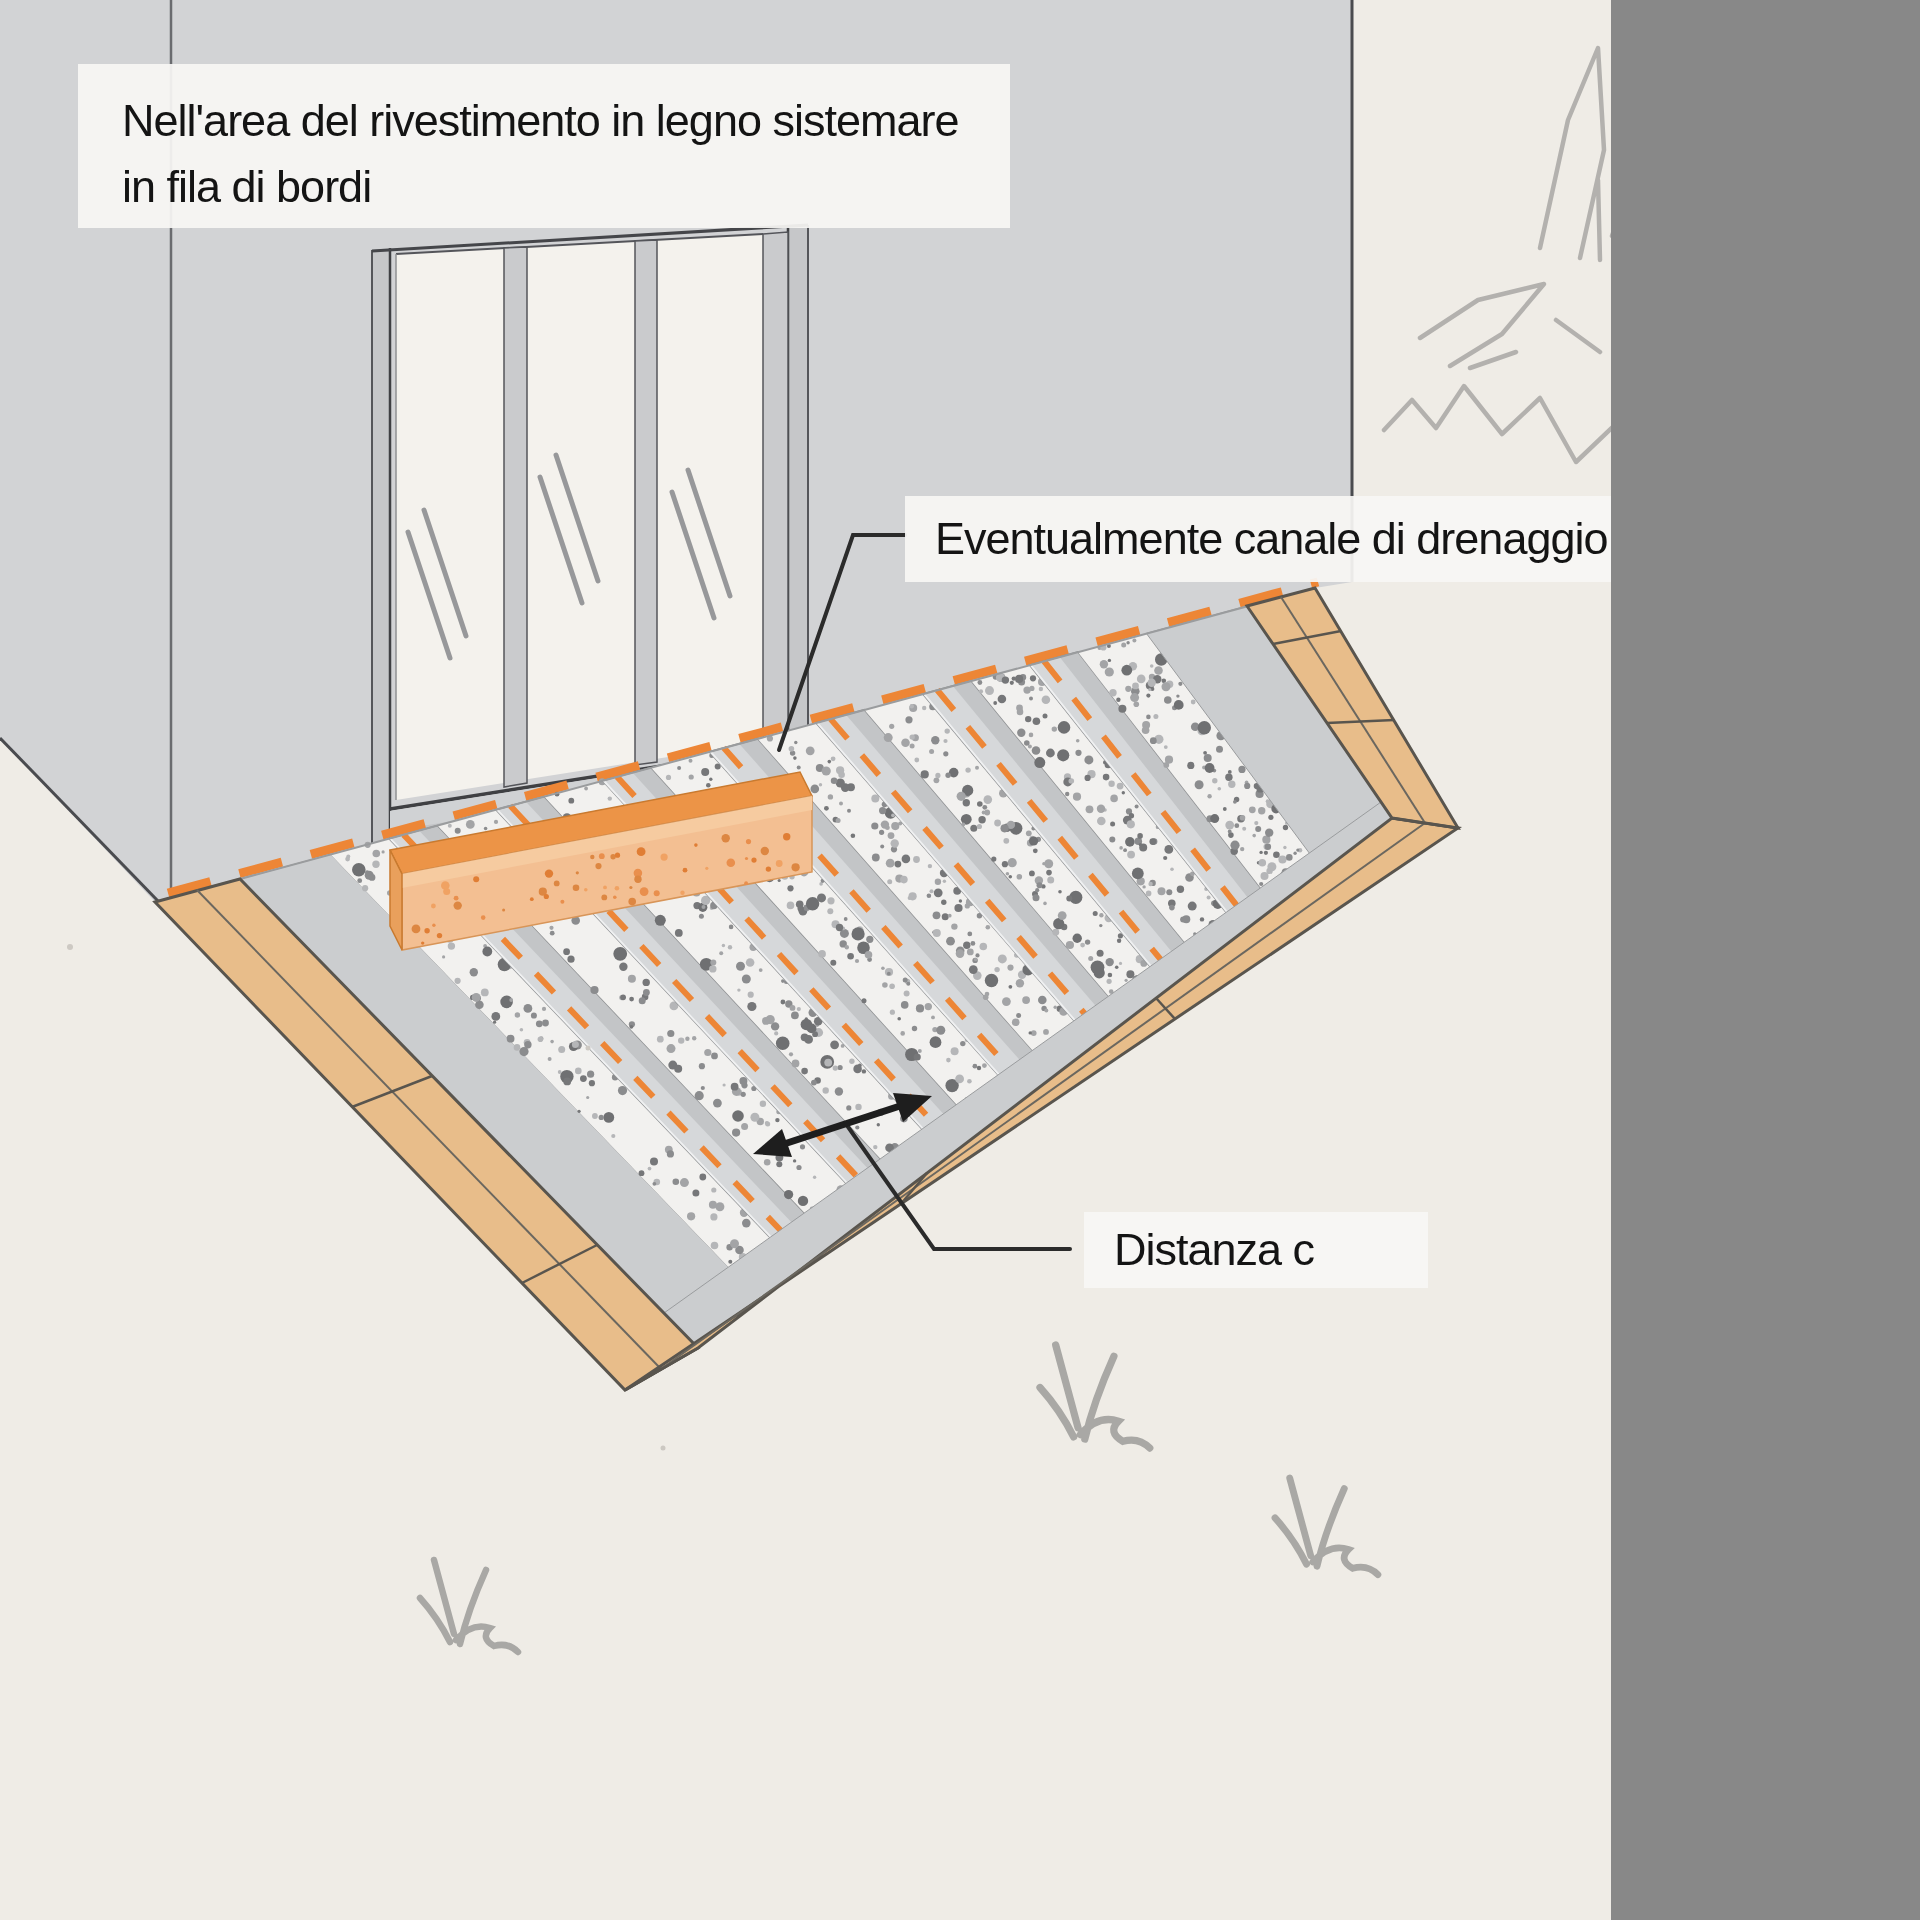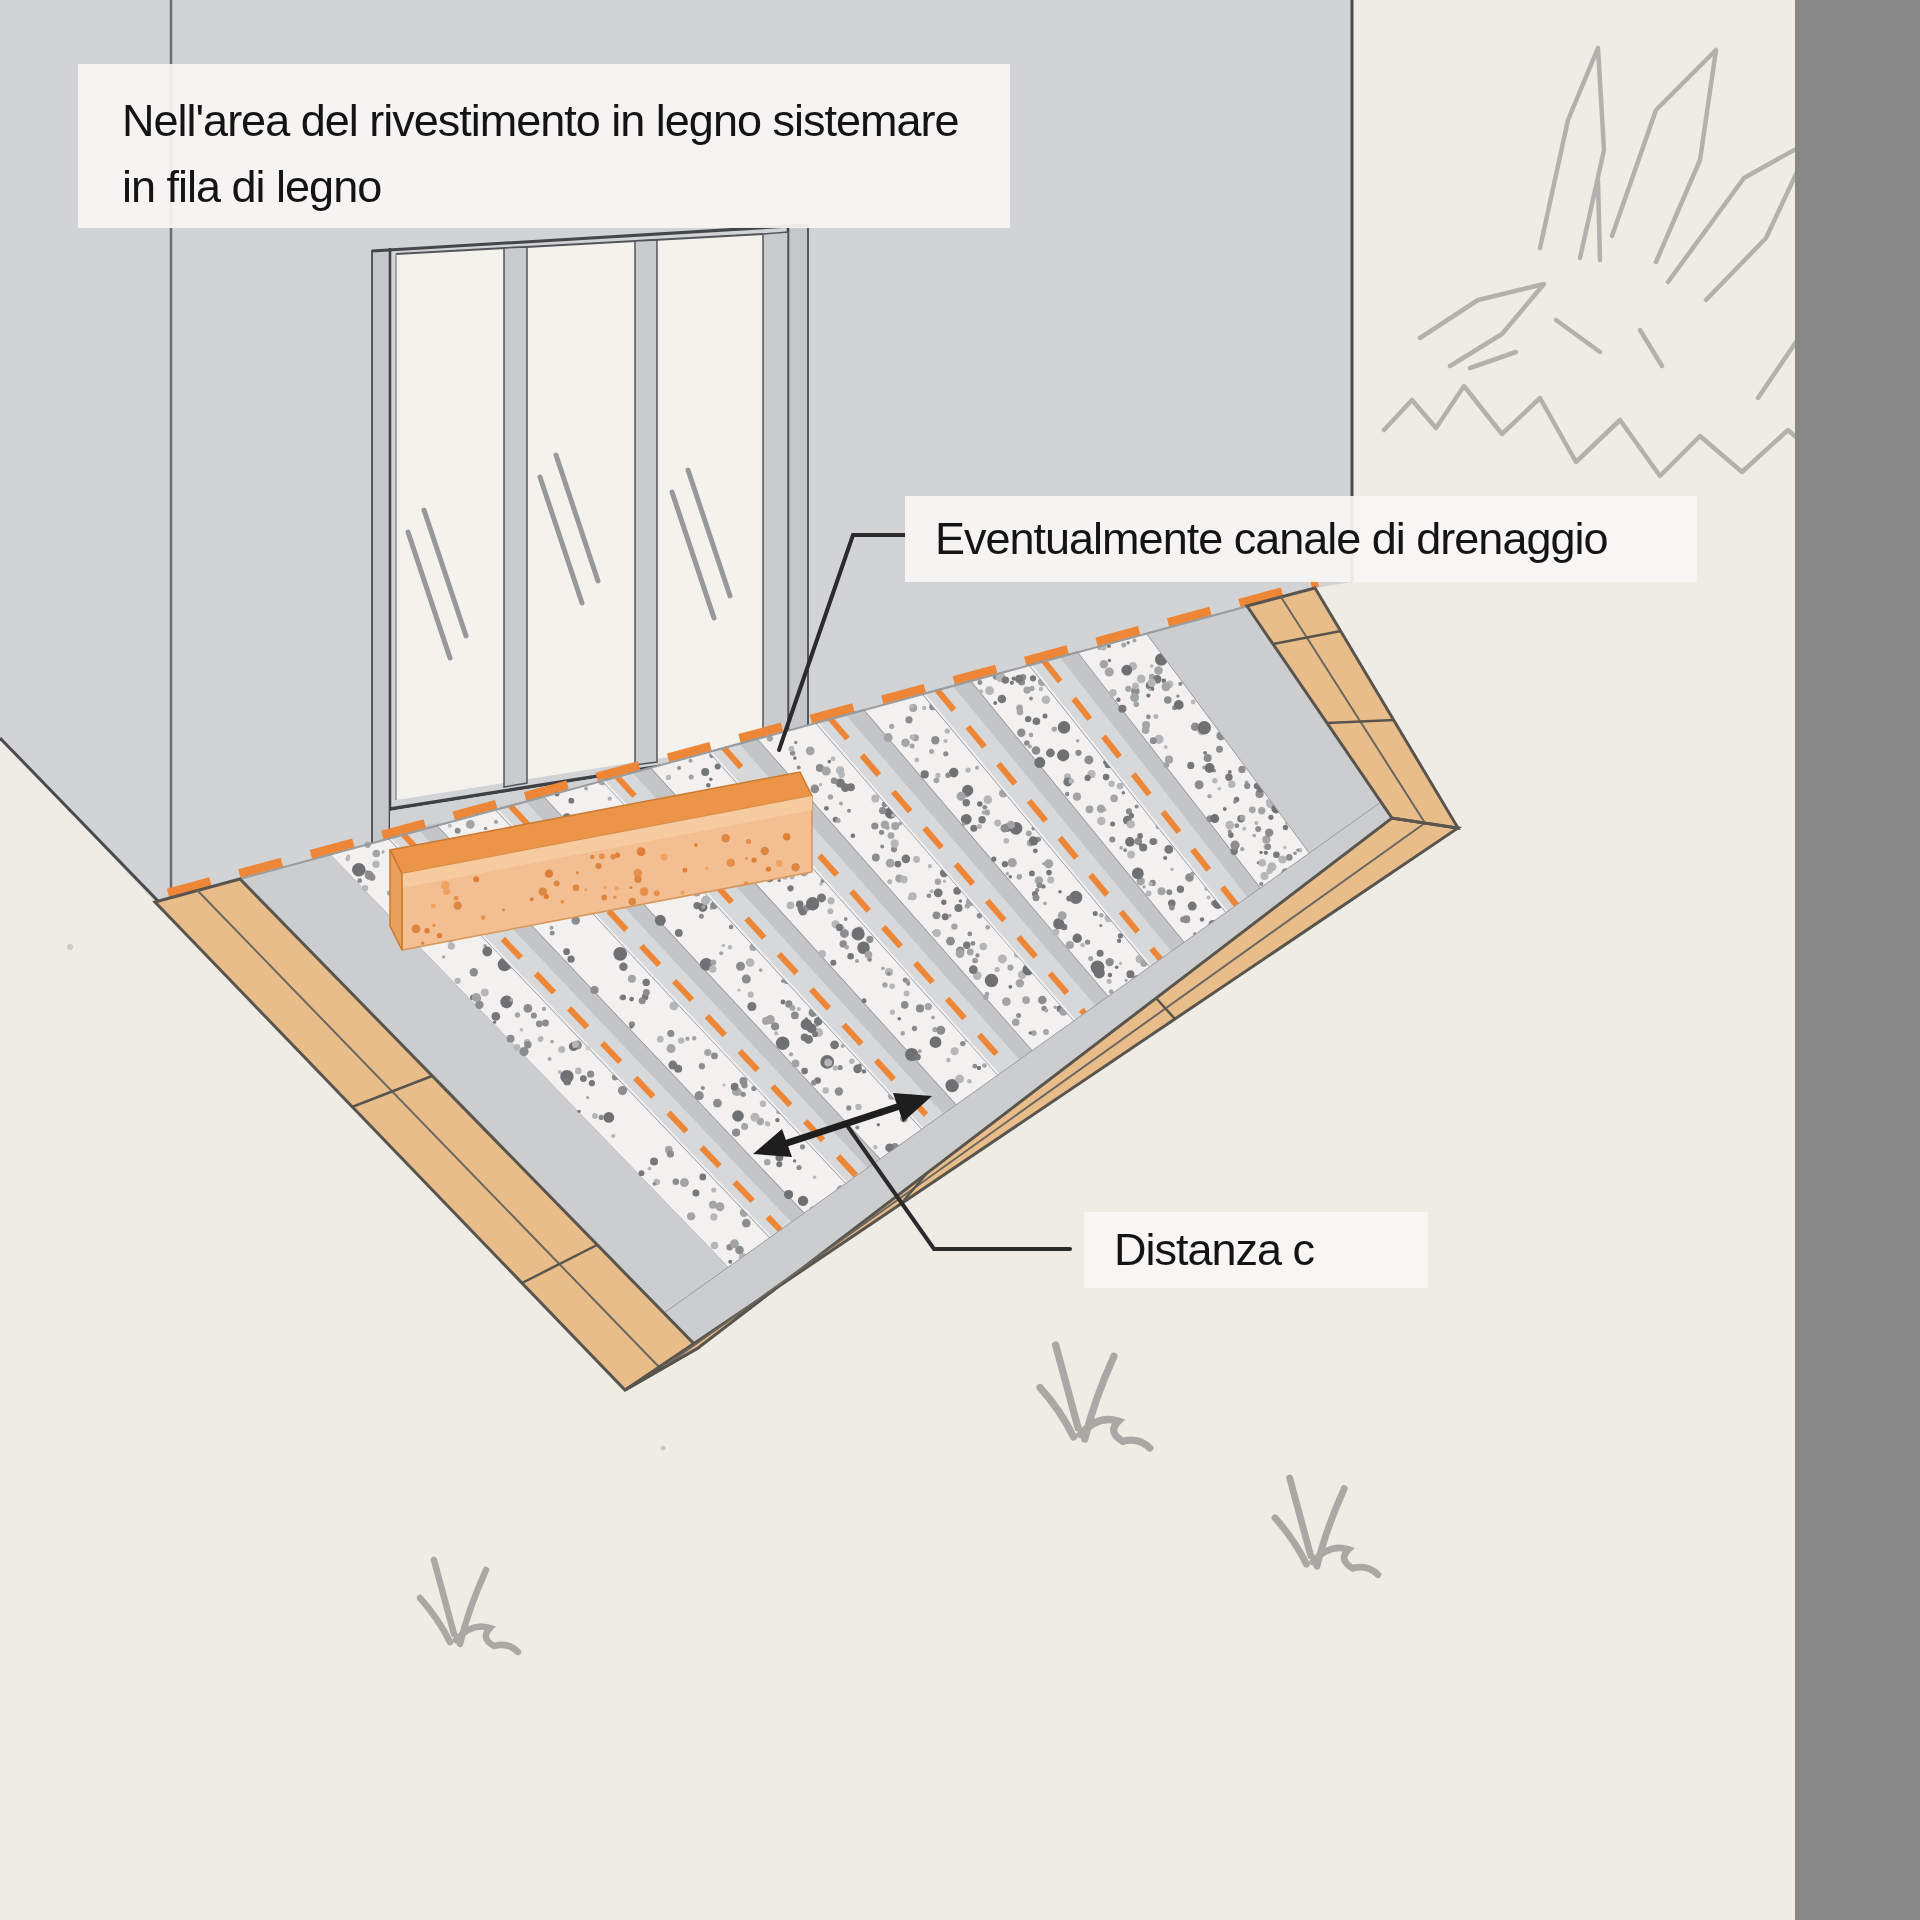--- a/index.html
+++ b/index.html
@@ -3,21 +3,21 @@
 <meta charset="utf-8">
 <style>
   :root{
     --background:#EFECE6; --wall:#D2D3D5; --glass:#F4F2ED; --wood-border:#E8BD8A;
     --joist:#C3C5C7; --joist-top:#D6D8DA; --gravel:#F2F1EF; --accent-orange:#ED8636;
     --channel-top:#EC9447; --channel-front:#F3BF92; --label-bg:#F6F5F3; --ink:#141414;
     --sketch-gray:#B3B1AE;
   }
   html,body{margin:0;padding:0;background:#888;}
   .canvas{
-    position:relative; width:1795px; height:1920px; overflow:hidden;
+    position:relative; width:1611px; height:1920px; overflow:hidden;
     background:var(--background);
     font-family:"Liberation Sans", sans-serif;
   }
   svg{position:absolute;left:0;top:0;}
   .label-box{
     position:absolute; background:rgba(247,246,244,0.93);
     color:var(--ink); font-size:45px; letter-spacing:-1px; line-height:66px;
     white-space:nowrap;
   }
   .label-box.single{display:flex;align-items:center;}
@@ -1176,20 +1176,20 @@
     <g>
       <line class="arrow-shaft" x1="781" y1="1145" x2="903" y2="1105"></line>
       <polygon class="arrow-head" points="753,1154 792,1157 782,1129"></polygon>
       <polygon class="arrow-head" points="932,1096 903,1122 893,1093"></polygon>
     </g>
   </g>
 </svg>
 
 <div class="label-box" id="area-note">
   <div>Nell'area del rivestimento in legno sistemare</div>
-  <div>in fila di legno</div>
+  <div>in fila di bordi</div>
 </div>
 
 <div class="label-box single" id="drainage-note">Eventualmente canale di drenaggio</div>
 
 <div class="label-box single" id="distance-note">Distanza c</div>
 
 </div>
 
 </body></html>

